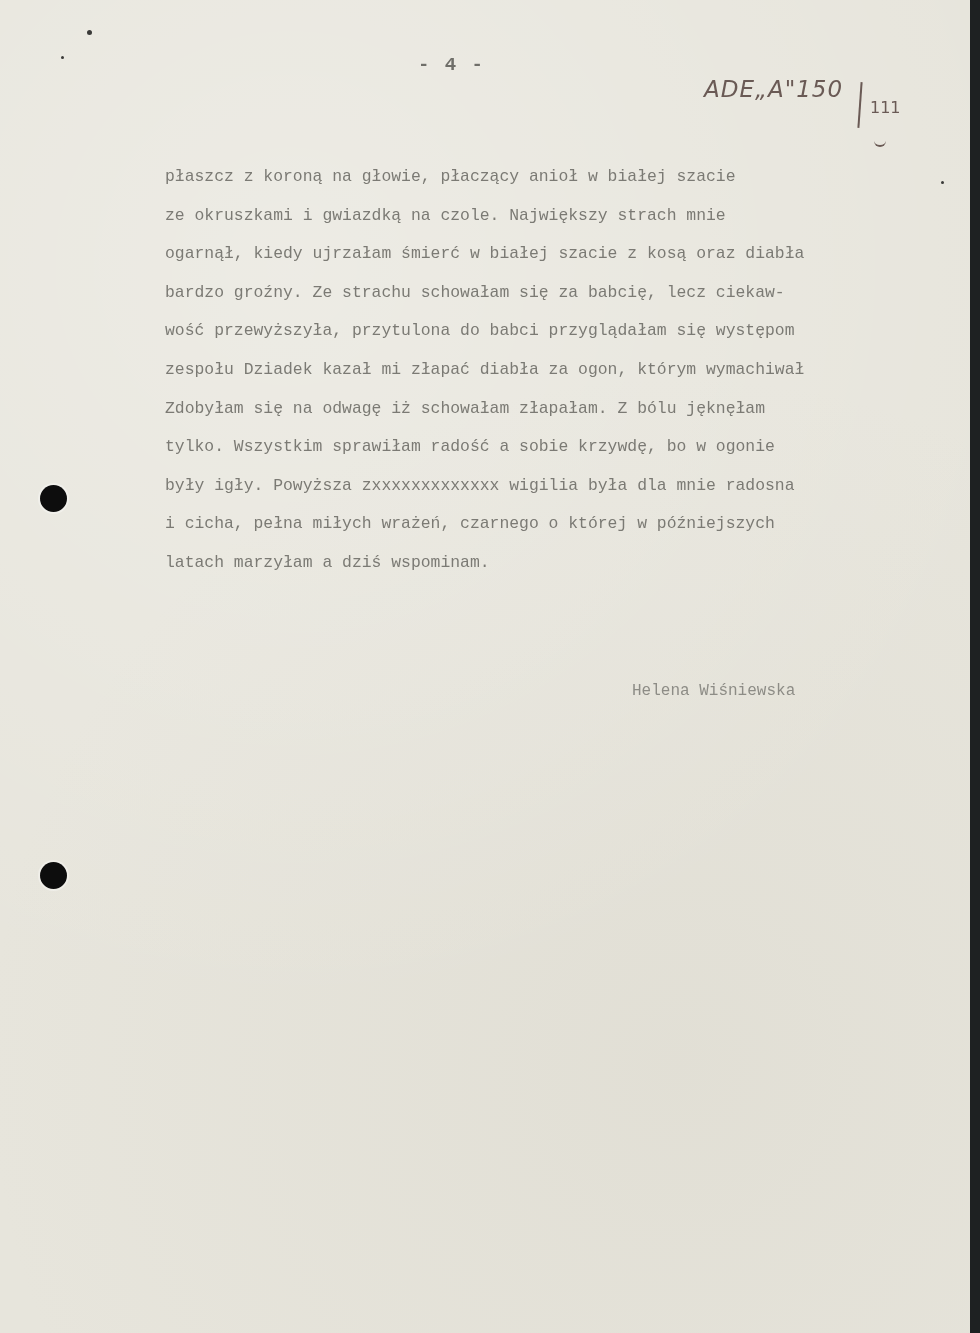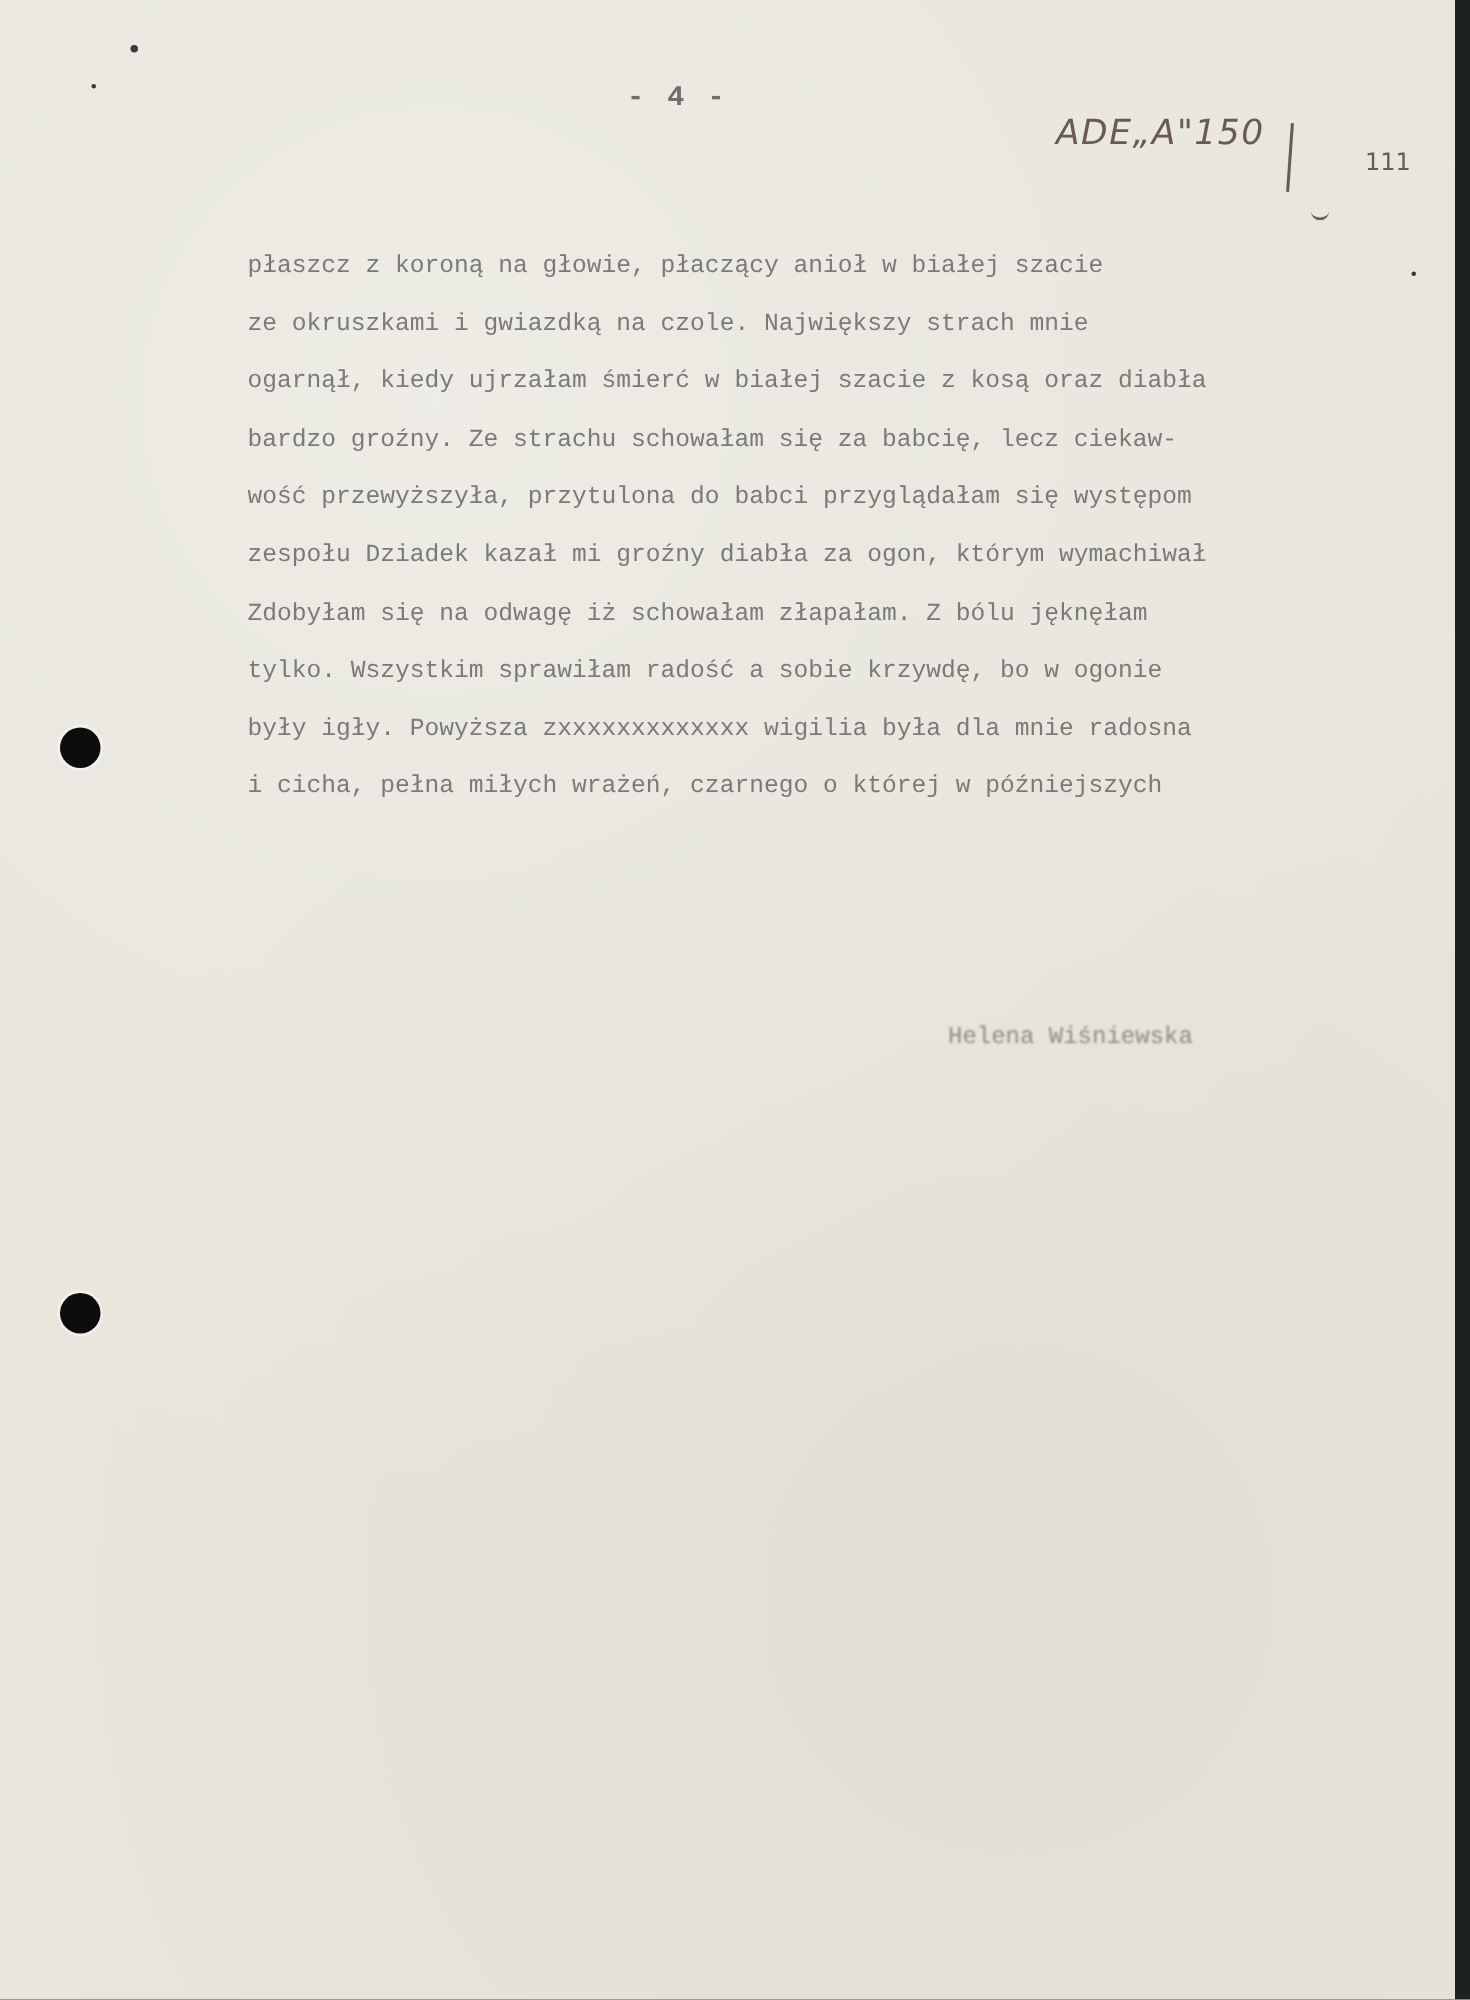--- a/index.html
+++ b/index.html
@@ -28,21 +28,21 @@
     font-size: 23px; color: #6a5a55; font-style: italic;
     letter-spacing: 1px;
   }
   .archive-bar {
     position: absolute; left: 859px; top: 82px;
     width: 2px; height: 46px; background: #6a5a55;
     transform: rotate(4deg);
   }
   .archive-sub {
     position: absolute; left: 870px; top: 98px;
-    font-family: "DejaVu Sans", sans-serif; font-size: 16px; color: #6a5a55; margin-left: 40px;
+    font-family: "DejaVu Sans", sans-serif; font-size: 16px; color: #6a5a55;
   }
   .archive-tick {
     position: absolute; left: 874px; top: 140px;
     width: 12px; height: 5px;
     border-bottom: 2px solid #6a5a55; border-radius: 0 0 8px 8px;
   }
   .body-text {
     position: absolute; left: 165px; top: 158px; width: 780px;
     font-family: "Liberation Mono", "DejaVu Sans Mono", monospace;
     font-size: 16.4px; font-weight: normal; color: #7b7a74;
@@ -74,25 +74,26 @@
   <div class="archive-bar"></div>
   <div class="archive-sub">111</div>
   <div class="archive-tick"></div>
 
   <div class="body-text">
     <span class="line">płaszcz z koroną na głowie, płaczący anioł w białej szacie</span>
     <span class="line">ze okruszkami i gwiazdką na czole. Największy strach mnie</span>
     <span class="line">ogarnął, kiedy ujrzałam śmierć w białej szacie z kosą oraz diabła</span>
     <span class="line">bardzo groźny. Ze strachu schowałam się za babcię, lecz ciekaw-</span>
     <span class="line">wość przewyższyła, przytulona do babci przyglądałam się występom</span>
-    <span class="line">zespołu Dziadek kazał mi groźny diabła za ogon, którym wymachiwał</span>
+    <span class="line">zespołu Dziadek kazał mi złapać diabła za ogon, którym wymachiwał</span>
     <span class="line">Zdobyłam się na odwagę iż schowałam złapałam. Z bólu jęknęłam</span>
     <span class="line">tylko. Wszystkim sprawiłam radość a sobie krzywdę, bo w ogonie</span>
     <span class="line">były igły. Powyższa zxxxxxxxxxxxxx wigilia była dla mnie radosna</span>
     <span class="line">i cicha, pełna miłych wrażeń, czarnego o której w późniejszych</span>
+    <span class="line">latach marzyłam a dziś wspominam.</span>
   </div>
 
   <div class="signature">Helena Wiśniewska</div>
 
   <div class="punch-hole" style="left:40px; top:485px;"></div>
   <div class="punch-hole" style="left:40px; top:862px;"></div>
 
   <div class="speck" style="left:87px; top:30px; width:5px; height:5px;"></div>
   <div class="speck" style="left:61px; top:56px; width:3px; height:3px;"></div>
   <div class="speck" style="left:941px; top:181px; width:3px; height:3px;"></div>

